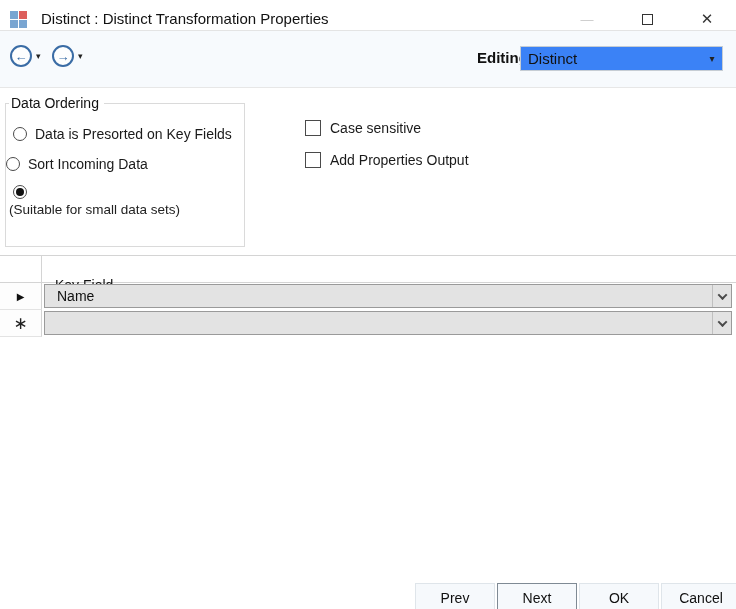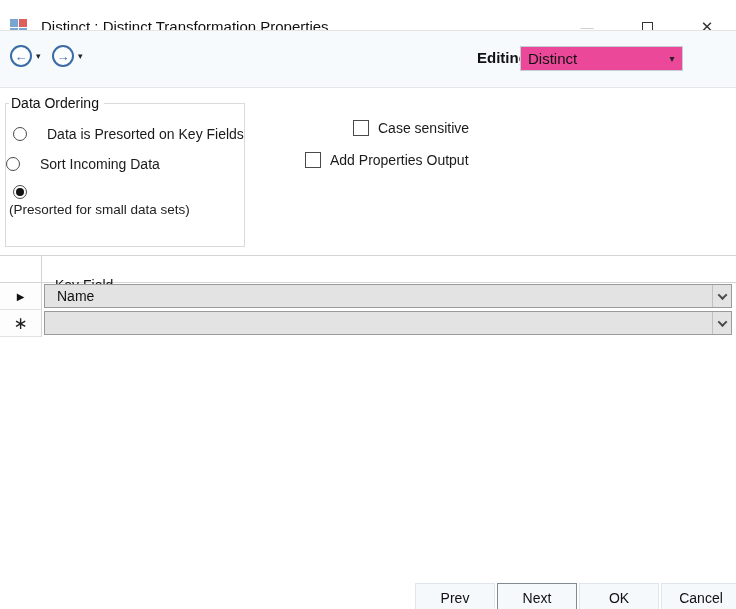--- a/index.html
+++ b/index.html
@@ -1,20 +1,20 @@
 <!DOCTYPE html>
 <html><head>
 <meta charset="utf-8">
 <style>
   * { margin:0; padding:0; box-sizing:border-box; }
   html,body { width:736px; height:609px; background:#fff; font-family:"Liberation Sans", sans-serif; }
   #page { position:relative; width:736px; height:609px; overflow:hidden; background:#ffffff; color:#1a1a1a; }
 
   
-  #titlebar { position:absolute; left:0; top:12px; width:736px; height:30px; background:#ffffff;text-decoration:underline; }
+  #titlebar { position:absolute; left:0; top:4px; width:736px; height:30px; background:#ffffff;text-decoration:underline; }
   .app-icon { position:absolute; left:10px; top:7px; width:17px; height:17px;
               display:grid; grid-template-columns:8px 8px; grid-template-rows:8px 8px; gap:1px; }
   .app-icon span { display:block; }
   .sq-blue { background:#79a5d1; }
   .sq-red  { background:#dd5f5c; }
   .title-text { position:absolute; left:41px; top:0; height:30px; line-height:30px; font-size:15px; color:#111; white-space:nowrap; }
   .win-btn { position:absolute; top:0; width:36px; height:30px; display:flex; align-items:center; justify-content:center; }
   #btn-min { left:569px; color:#c9c9c9; font-size:13px; }
   #btn-max { left:629px; }
   #btn-max .max-box { width:11px; height:11px; border:1px solid #333; background:transparent; }
@@ -25,40 +25,40 @@
              border-top:1px solid #e4e4e4; border-bottom:1px solid #e7e7e7; }
   .nav-circle { position:absolute; top:14px; width:22px; height:22px; border:2px solid #3a6ca5; border-radius:50%;
                 background:#fdfefe; color:#3a6ca5; font-size:13px; font-weight:bold;
                 display:flex; align-items:center; justify-content:center; line-height:1; }
   #nav-back { left:10px; }
   #nav-fwd  { left:52px; }
   .nav-caret { position:absolute; top:14px; height:22px; display:flex; align-items:center; font-size:9px; color:#222; }
   #caret-back { left:36px; }
   #caret-fwd  { left:78px; }
   .editing-label { position:absolute; left:477px; top:15px; height:24px; line-height:24px; font-size:15px; font-weight:bold; color:#111; }
-  .editing-dropdown { position:absolute; left:520px; top:15px; width:163px; height:25px; background:#ec4899;
+  .editing-dropdown { position:absolute; left:520px; top:15px; width:203px; height:25px; background:#3b82f6;
                       border:1px solid #c6cdd4; display:flex; align-items:center; }
   .editing-dropdown .dd-value { flex:1; padding-left:7px; font-size:15px; color:#111; }
   .editing-dropdown .dd-caret { width:20px; text-align:center; font-size:10px; color:#222; }
 
   
   .groupbox { position:absolute; left:5px; top:103px; width:240px; height:144px; border:1px solid #dadada; }
   .groupbox-title { position:absolute; top:-9px; left:3px; background:#ffffff; padding:0 5px 0 2px; font-size:14px; color:#111; white-space:nowrap; }
-  .radio-row { position:absolute; display:flex; align-items:center; gap:20px; height:18px; cursor:default; }
+  .radio-row { position:absolute; display:flex; align-items:center; gap:8px; height:18px; cursor:default; }
   #radio-row-0 { left:13px; top:125px; }
   #radio-row-1 { left:6px; top:155px;align-items:center; }
   #radio-row-2 { left:13px; top:183px; }
   .radio { width:14px; height:14px; border:1px solid #4a4a4a; border-radius:50%; background:#fff; flex:0 0 auto; }
   .radio.selected::after { content:""; display:block; width:8px; height:8px; margin:2px; border-radius:50%; background:#111; }
   .radio-label { font-size:14px; color:#1a1a1a; white-space:nowrap; }
   .group-note { position:absolute; left:9px; top:202px; font-size:13.5px; color:#222; white-space:nowrap; }
 
   
   .check-row { position:absolute; left:305px; display:flex; align-items:center; gap:9px; height:18px; cursor:default; }
-  #check-row-0 { top:119px;margin-left:48px; }
+  #check-row-0 { top:119px; }
   #check-row-1 { top:151px; }
   .checkbox { width:16px; height:16px; border:1px solid #4a4a4a; background:#fff; flex:0 0 auto; }
   .check-label { font-size:14px; color:#1a1a1a; white-space:nowrap; }
 
   
   #grid { position:absolute; left:0; top:255px; width:736px; border-top:1px solid #d4d4d4; background:#fff; }
   .grid-header-row { display:flex; height:27px; border-bottom:1px solid #d4d4d4; }
   .rh-blank { width:42px; border-right:1px solid #d4d4d4; }
   .col-header { flex:1; line-height:26px; padding-left:13px; font-size:14px; color:#111;margin-top:16px; }
   .grid-row { display:flex; height:27px; }
@@ -132,21 +132,21 @@
     <span class="radio"></span>
     <span class="radio-label">Data is Presorted on Key Fields</span>
   </div>
   <div class="radio-row" id="radio-row-1">
     <span class="radio"></span>
     <span class="radio-label">Sort Incoming Data</span>
   </div>
   <div class="radio-row" id="radio-row-2">
     <span class="radio selected"></span>
   </div>
-  <div class="group-note">(Presorted for small data sets)</div>
+  <div class="group-note">(Suitable for small data sets)</div>
 
   <div class="check-row" id="check-row-0">
     <span class="checkbox"></span>
     <span class="check-label">Case sensitive</span>
   </div>
   <div class="check-row" id="check-row-1">
     <span class="checkbox"></span>
     <span class="check-label">Add Properties Output</span>
   </div>
 

